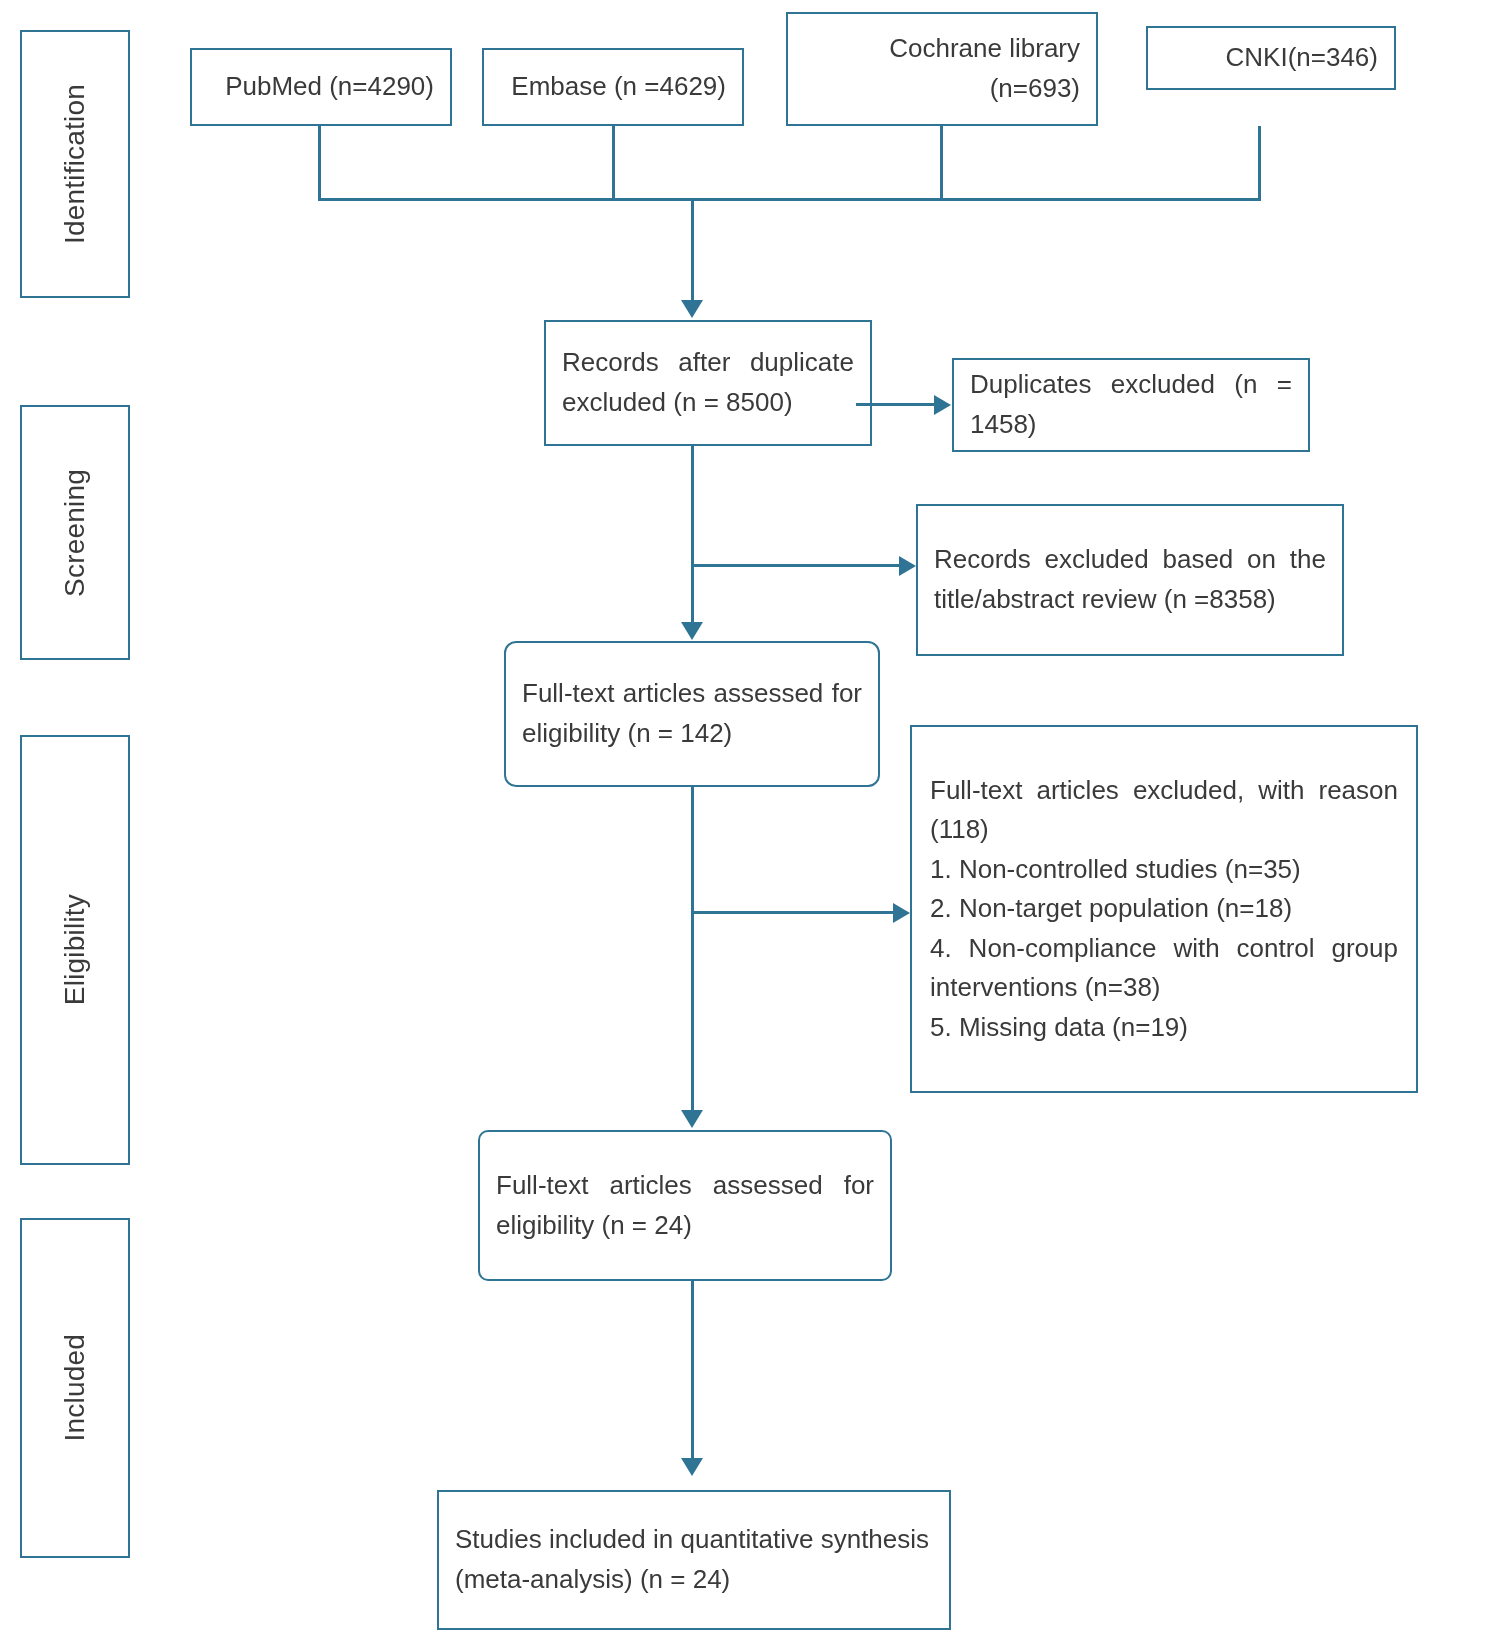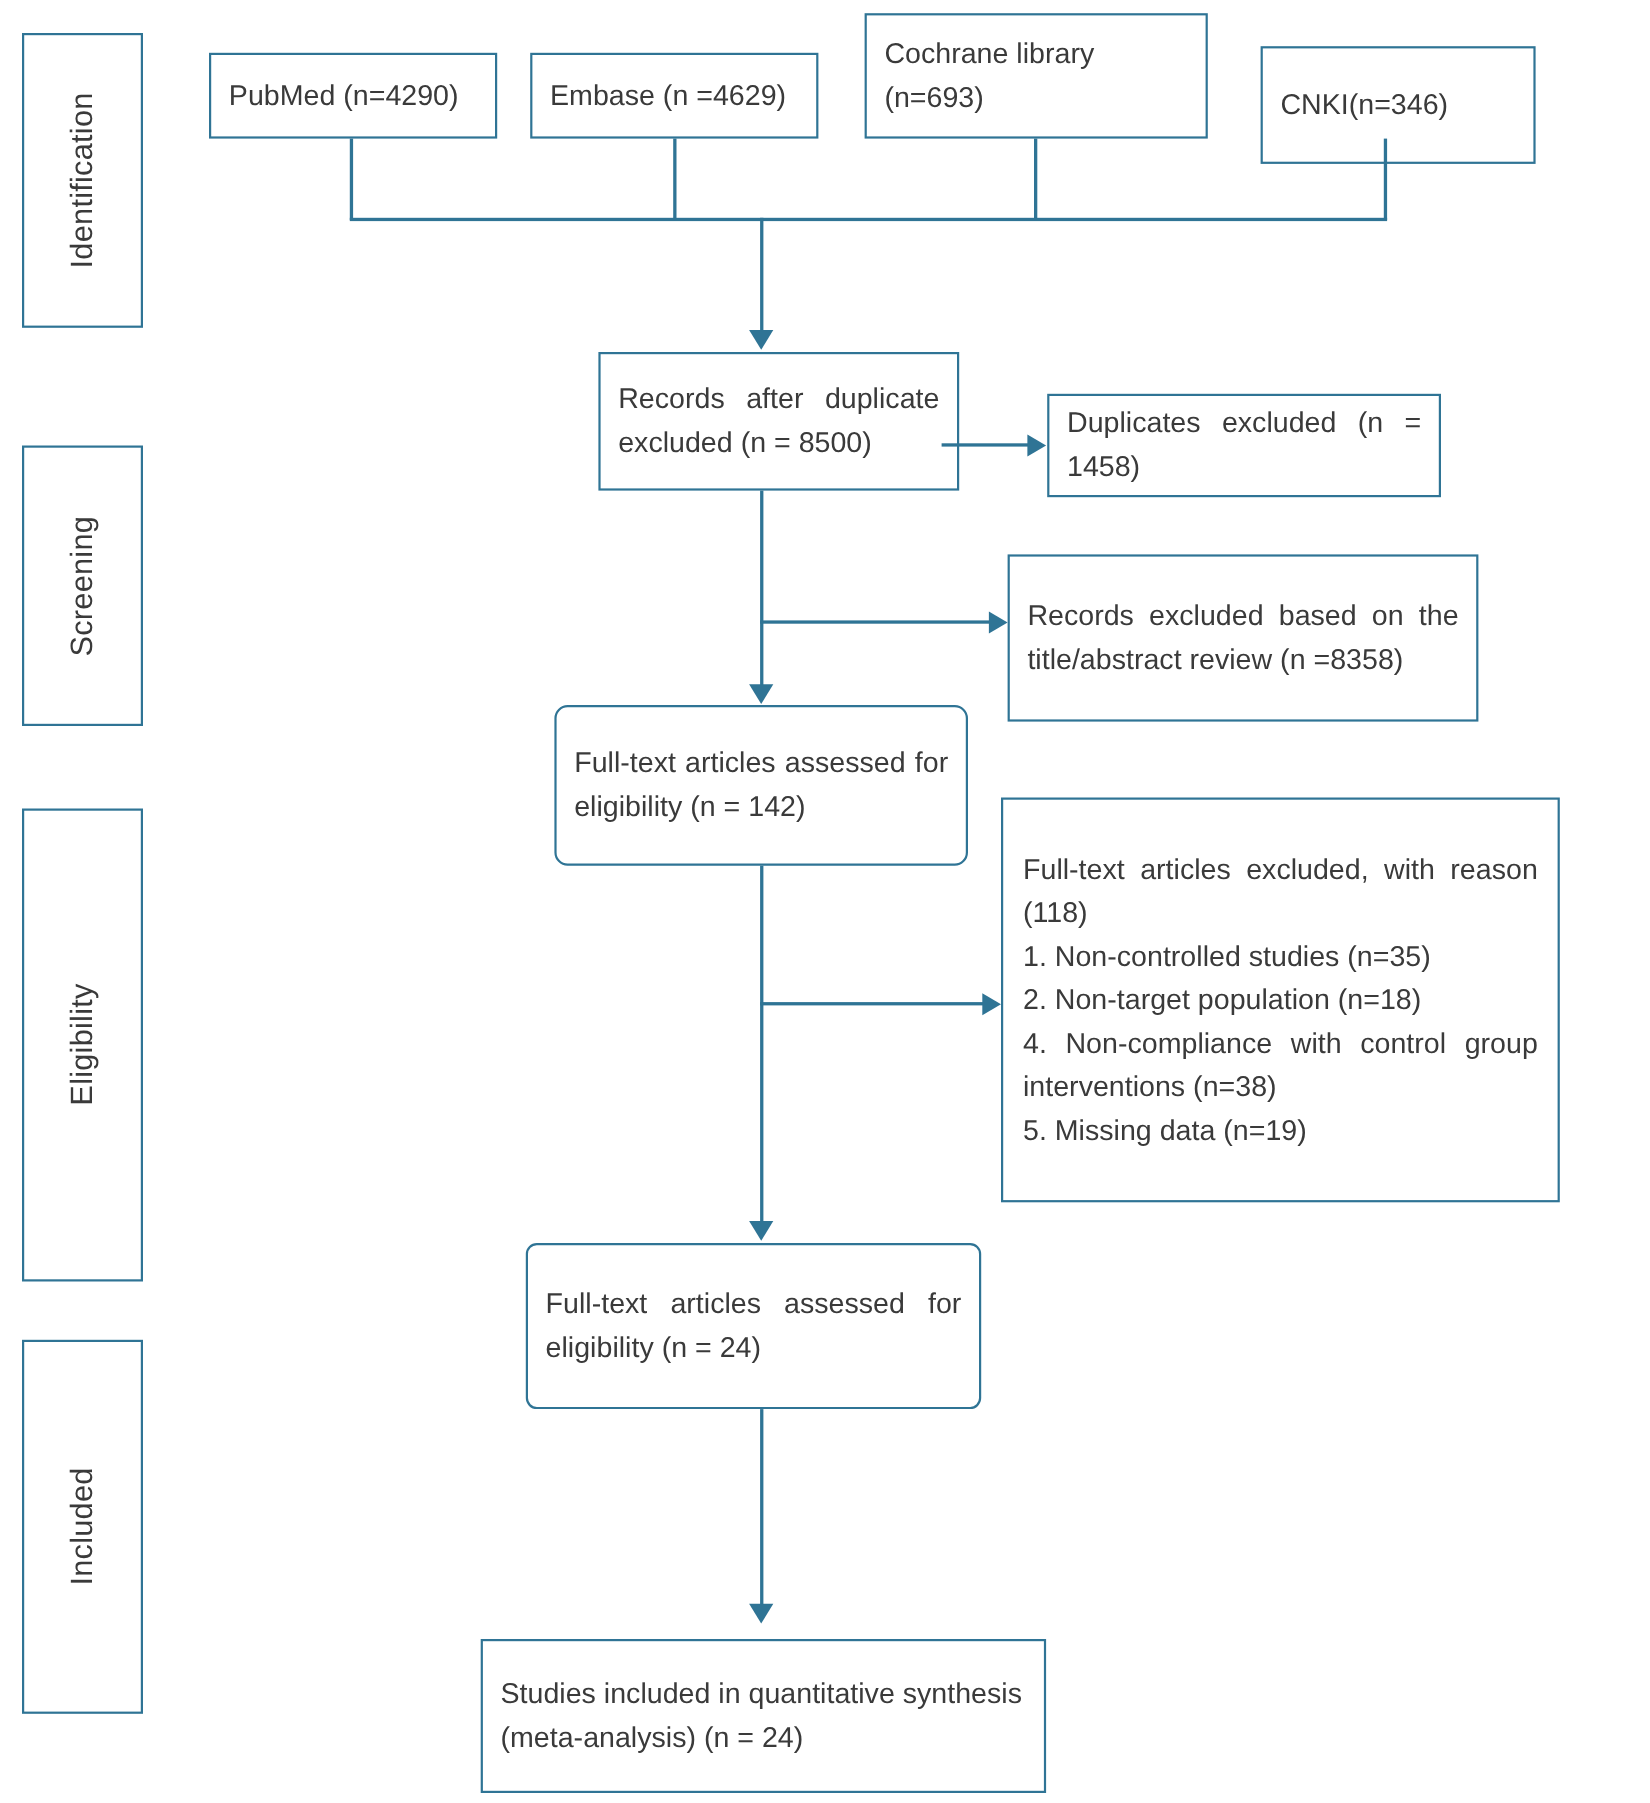--- a/index.html
+++ b/index.html
@@ -42,21 +42,21 @@
     display: flex;
     flex-direction: column;
     justify-content: center;
   }
   .node .txt {
     font-size: 26px;
     line-height: 1.52;
     color: #3a3a3a;
     padding: 0 16px;
   }
-  .node.center .txt { text-align: left; }
+  .node.center .txt { text-align: right; }
   .node.just .txt { text-align: justify; text-align-last: left; }
   .node.list .txt { padding: 0 18px; }
   .node.list .txt p { margin: 0; }
   .node.list .txt p.j { text-align: justify; text-align-last: left; }
 
   
   .hline {
     position: absolute;
     background: #2f7495;
     height: 3px;
@@ -108,21 +108,21 @@
 
   <div class="node center" style="left:482px; top:48px; width:262px; height:78px;">
     <div class="txt">Embase (n =4629)</div>
   </div>
 
   <div class="node center" style="left:786px; top:12px; width:312px; height:114px; white-space:pre-line;">
     <div class="txt">Cochrane library
 (n=693)</div>
   </div>
 
-  <div class="node center" style="left:1146px; top:42px; width:250px; height:107px;">
+  <div class="node center" style="left:1146px; top:26px; width:250px; height:64px;">
     <div class="txt">CNKI(n=346)</div>
   </div>
 
   <div class="vline" style="left:318px; top:126px; height:74px;"></div>
   <div class="vline" style="left:612px; top:126px; height:74px;"></div>
   <div class="vline" style="left:940px; top:126px; height:74px;"></div>
   <div class="vline" style="left:1258px; top:126px; height:74px;"></div>
   <div class="hline" style="left:318px; top:198px; width:943px;"></div>
 
   <div class="vline" style="left:691px; top:198px; height:104px;"></div>

